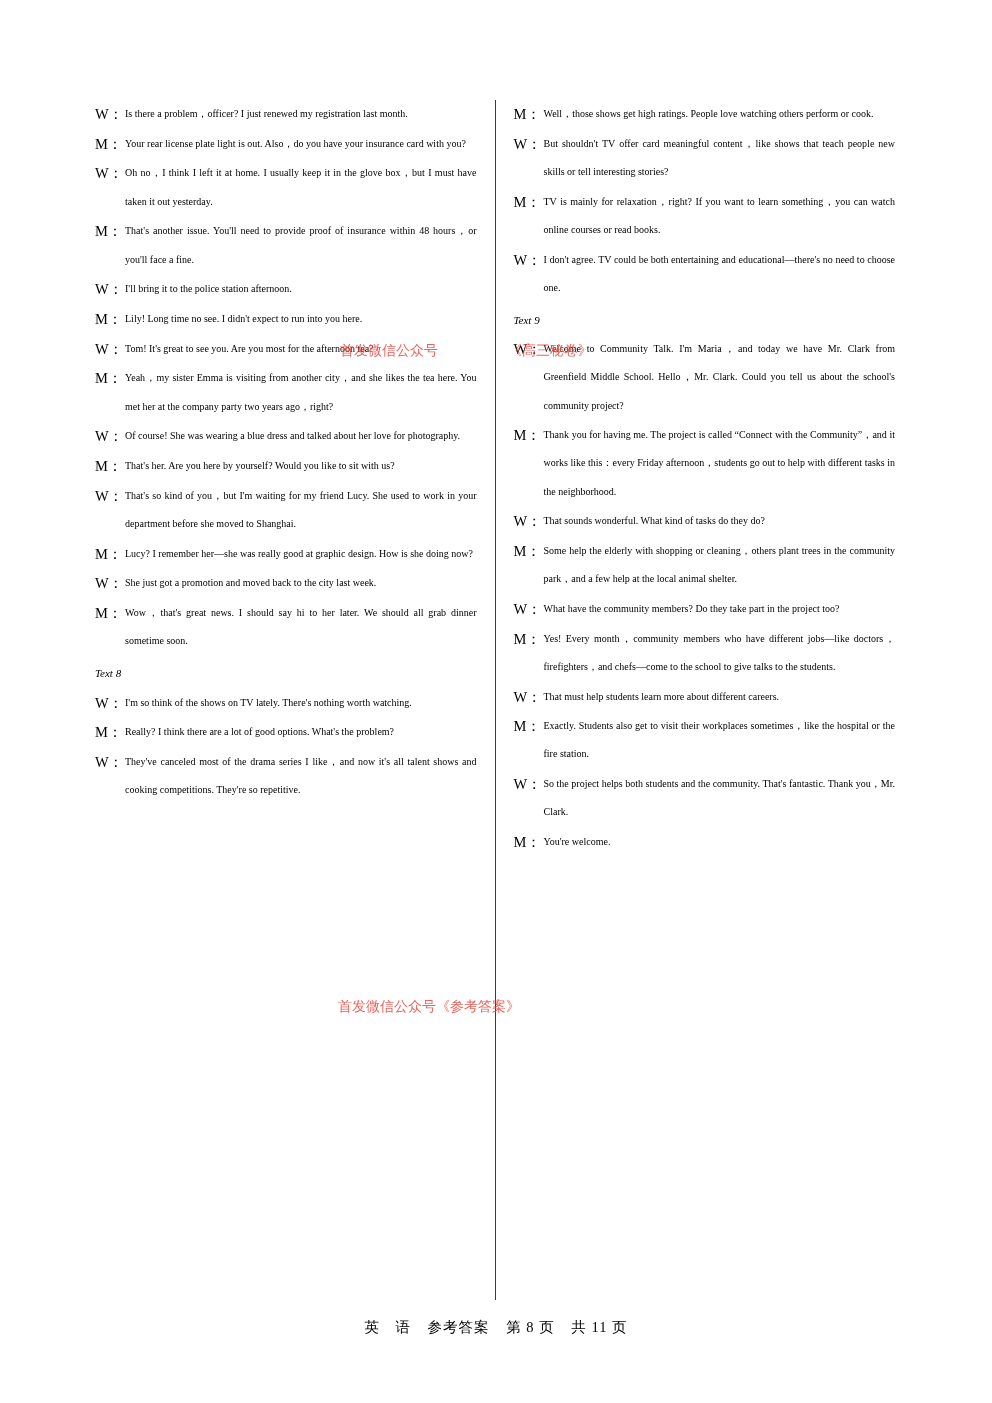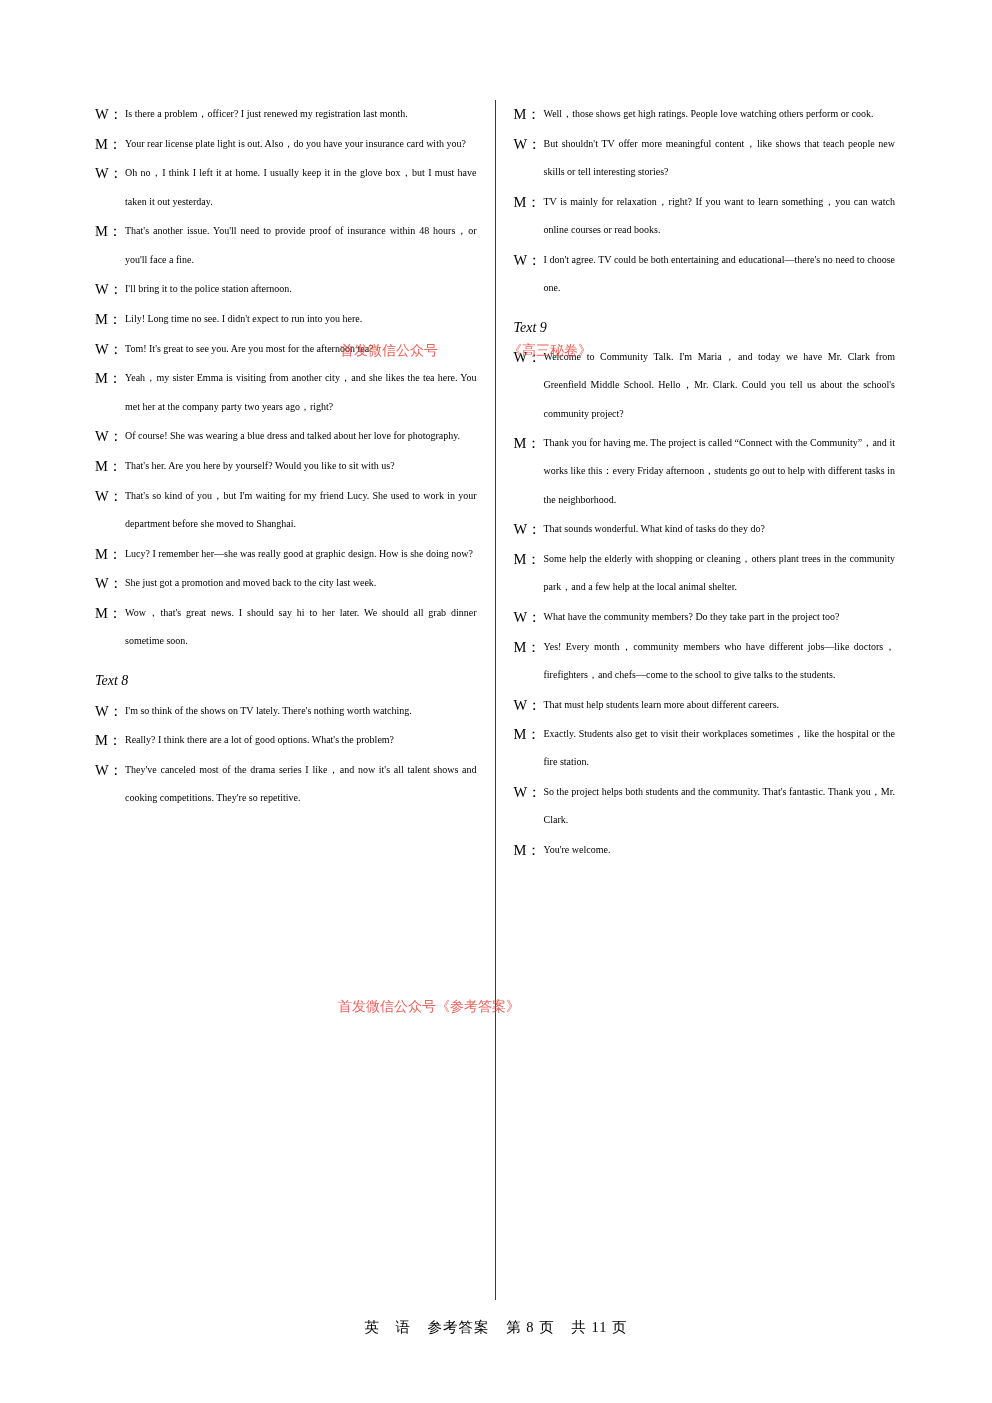--- a/index.html
+++ b/index.html
@@ -58,23 +58,23 @@
   .utt {
     flex: 1 1 auto;
     font-size: 10px;
     line-height: 28.2px;
     text-align: justify;
     text-justify: inter-word;
     hyphens: none;
   }
   .text-head {
     font-style: italic;
-    font-size: 14px;
+    font-size: 11px;
     line-height: 28.2px;
-    margin-top: 12px;
+    margin-top: 4px;
     margin-bottom: 1px;
     padding-left: 0px;
   }
   .footer {
     position: absolute;
     left: 0;
     top: 1318px;
     width: 992px;
     text-align: center;
     font-size: 14.5px;
@@ -188,21 +188,21 @@
 
     <div class="col right">
 
       <div>
         <div class="line-entry">
           <div class="spk">M：</div>
           <div class="utt">Well，those shows get high ratings. People love watching others perform or cook.</div>
         </div>
         <div class="line-entry">
           <div class="spk">W：</div>
-          <div class="utt">But shouldn't TV offer more meaningful content，like shows that teach people new skills or tell interesting stories?</div>
+          <div class="utt">But shouldn't TV offer card meaningful content，like shows that teach people new skills or tell interesting stories?</div>
         </div>
         <div class="line-entry">
           <div class="spk">M：</div>
           <div class="utt">TV is mainly for relaxation，right? If you want to learn something，you can watch online courses or read books.</div>
         </div>
         <div class="line-entry">
           <div class="spk">W：</div>
           <div class="utt">I don't agree. TV could be both entertaining and educational—there's no need to choose one.</div>
         </div>
       </div>

